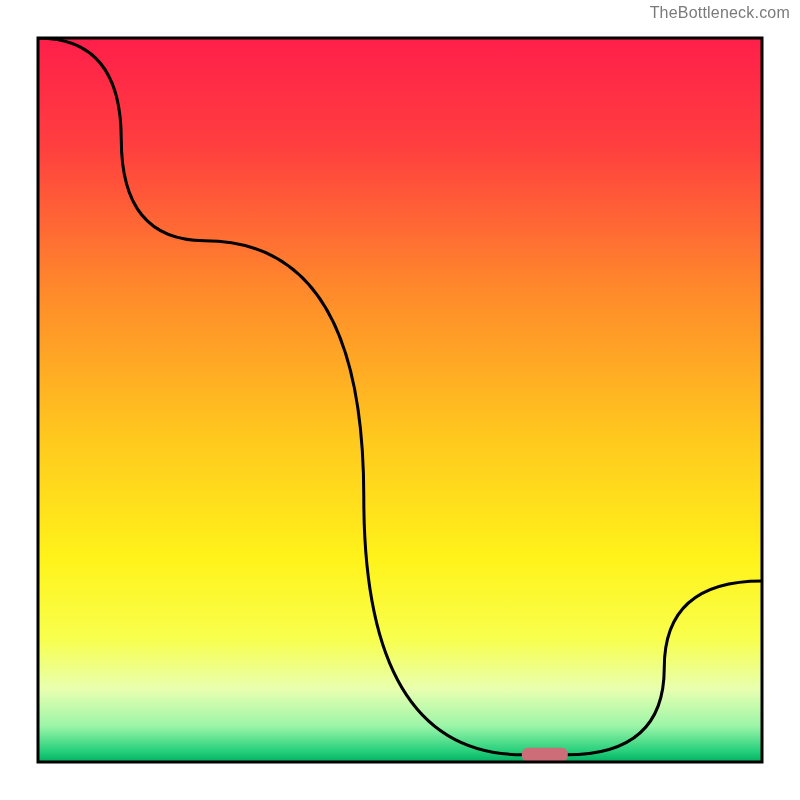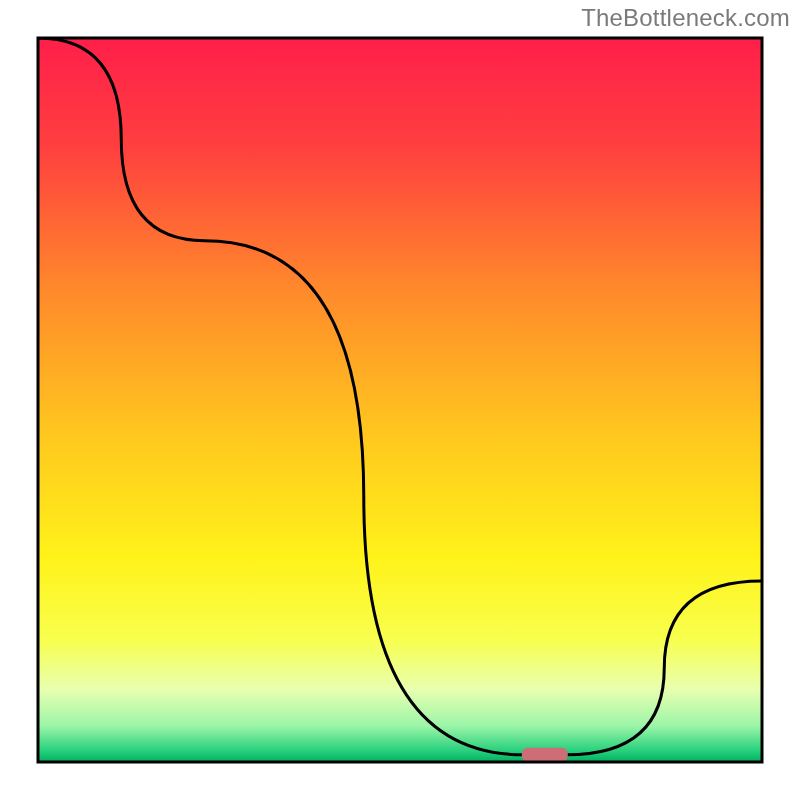--- a/index.html
+++ b/index.html
@@ -13,21 +13,21 @@
   .wrap {
     position: relative;
     width: 800px;
     height: 800px;
   }
   .watermark {
     position: absolute;
     top: 4px;
     right: 10px;
     font-family: Arial, Helvetica, sans-serif;
-    font-size: 24px;
+    font-size: 16px;
     color: #7a7a7a;
     font-weight: 500;
     letter-spacing: 0.2px;
   }
   svg {
     position: absolute;
     left: 0;
     top: 0;
   }
 </style>

